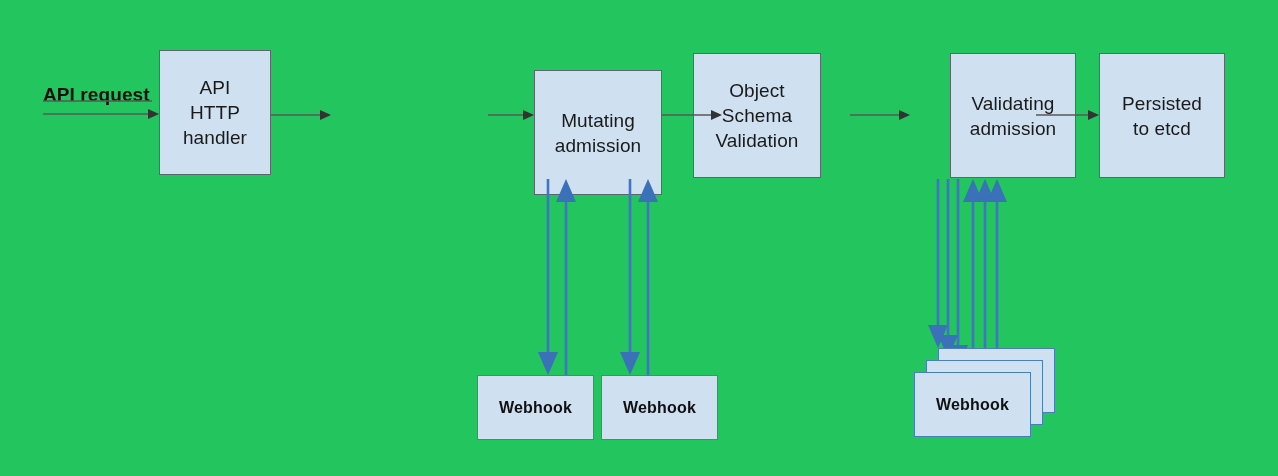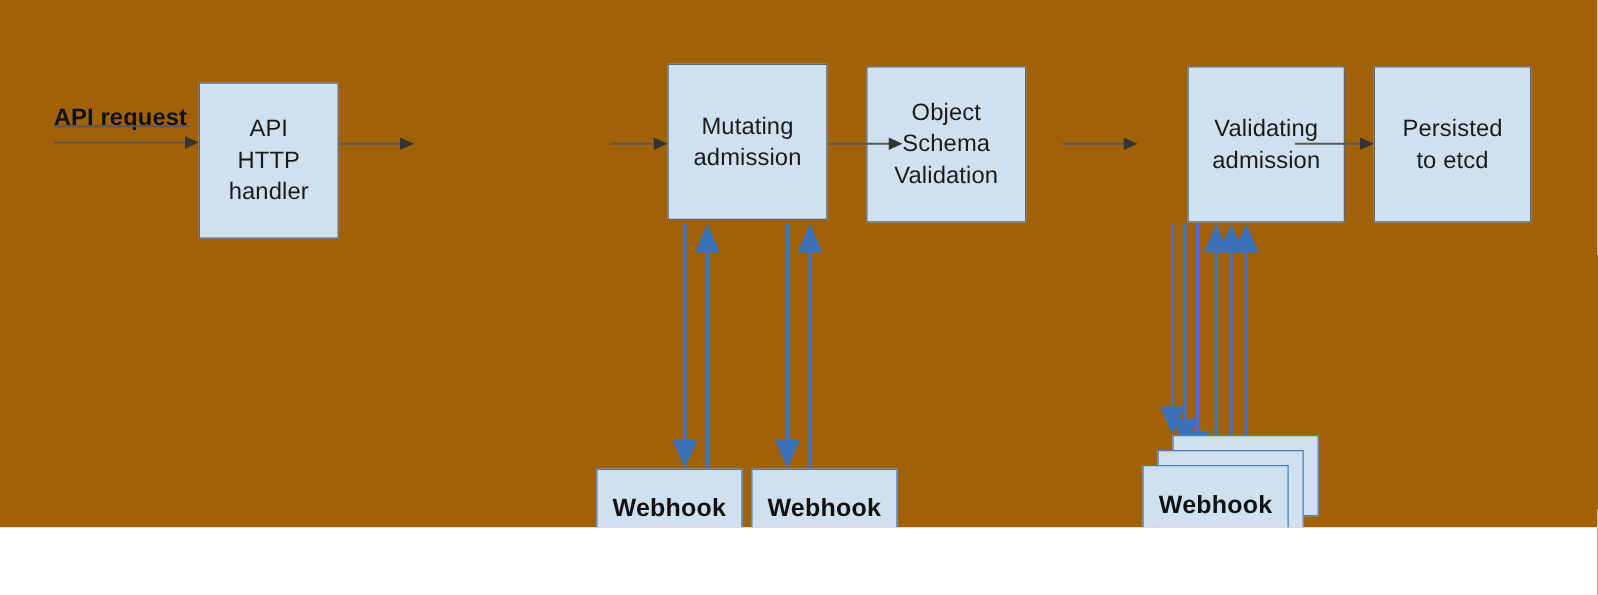--- a/index.html
+++ b/index.html
@@ -7,22 +7,22 @@
     padding: 0;
     background: #ffffff;
   }
   body {
     font-family: "Liberation Sans", sans-serif;
     -webkit-font-smoothing: antialiased;
   }
   #canvas {
     position: relative;
     width: 1278px;
-    height: 422px;
-    background: #a16207;
+    height: 476px;
+    background: #22c55e;
     overflow: hidden;
   }
   .node {
     position: absolute;
     box-sizing: border-box;
     background: #cfe0f1;
     border: 1.4px solid #5b6770;
     display: flex;
     align-items: center;
     justify-content: center;
@@ -36,21 +36,21 @@
   .webhook {
     position: absolute;
     box-sizing: border-box;
     background: #cfe0f1;
     border: 1.6px solid #4a7ebb;
     display: flex;
     align-items: center;
     justify-content: center;
     text-align: center;
     color: #111111;
-    font-size: 20px;
+    font-size: 16px;
     font-weight: 600;
     letter-spacing: 0.2px;
   }
   .webhook-ghost {
     position: absolute;
     box-sizing: border-box;
     background: #cfe0f1;
     border: 1.6px solid #4a7ebb;
   }
   .entry-label {
@@ -86,26 +86,26 @@
     fill: #3a71b8;
   }
 </style>
 </head>
 <body>
 
 <div id="canvas">
 
   <div class="entry-label" style="left:43px; top:84px;">API request</div>
 
-  <div class="node" style="left:159px; top:66px; width:112px; height:125px;">API
+  <div class="node" style="left:159px; top:50px; width:112px; height:125px;">API
 HTTP
 handler</div>
 
 
-  <div class="node" style="left:534px; top:51px; width:128px; height:125px;">Mutating
+  <div class="node" style="left:534px; top:70px; width:128px; height:125px;">Mutating
 admission</div>
 
   <div class="node" style="left:693px; top:53px; width:128px; height:125px;">Object
 Schema
 Validation</div>
 
   <div class="node" style="left:950px; top:53px; width:126px; height:125px;">Validating
 admission</div>
 
   <div class="node" style="left:1099px; top:53px; width:126px; height:125px;">Persisted

